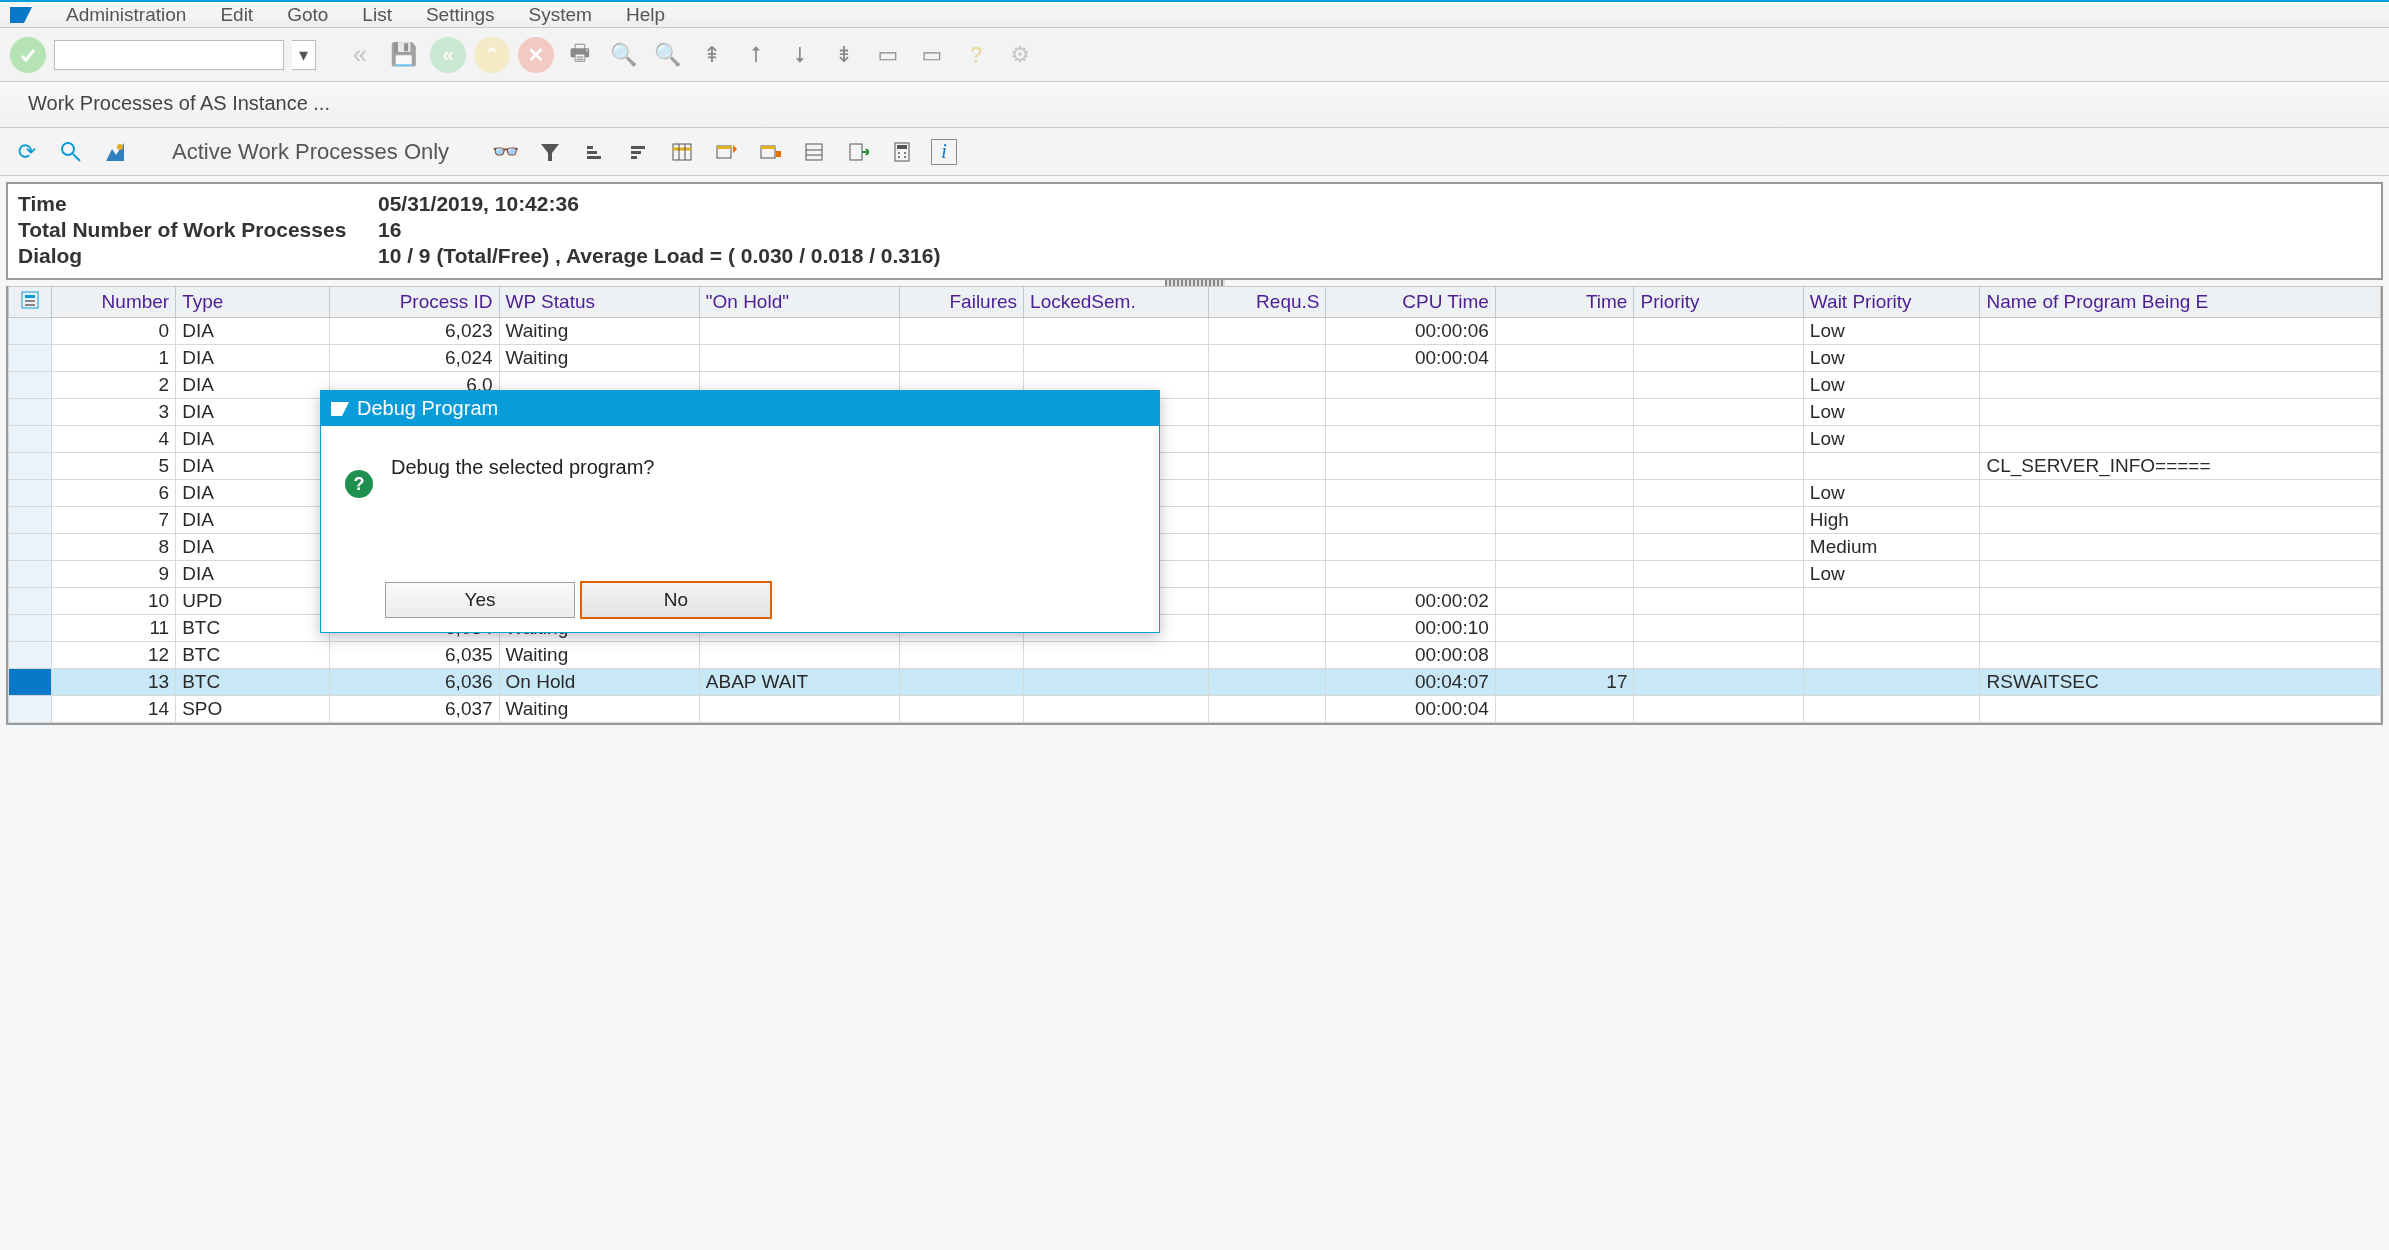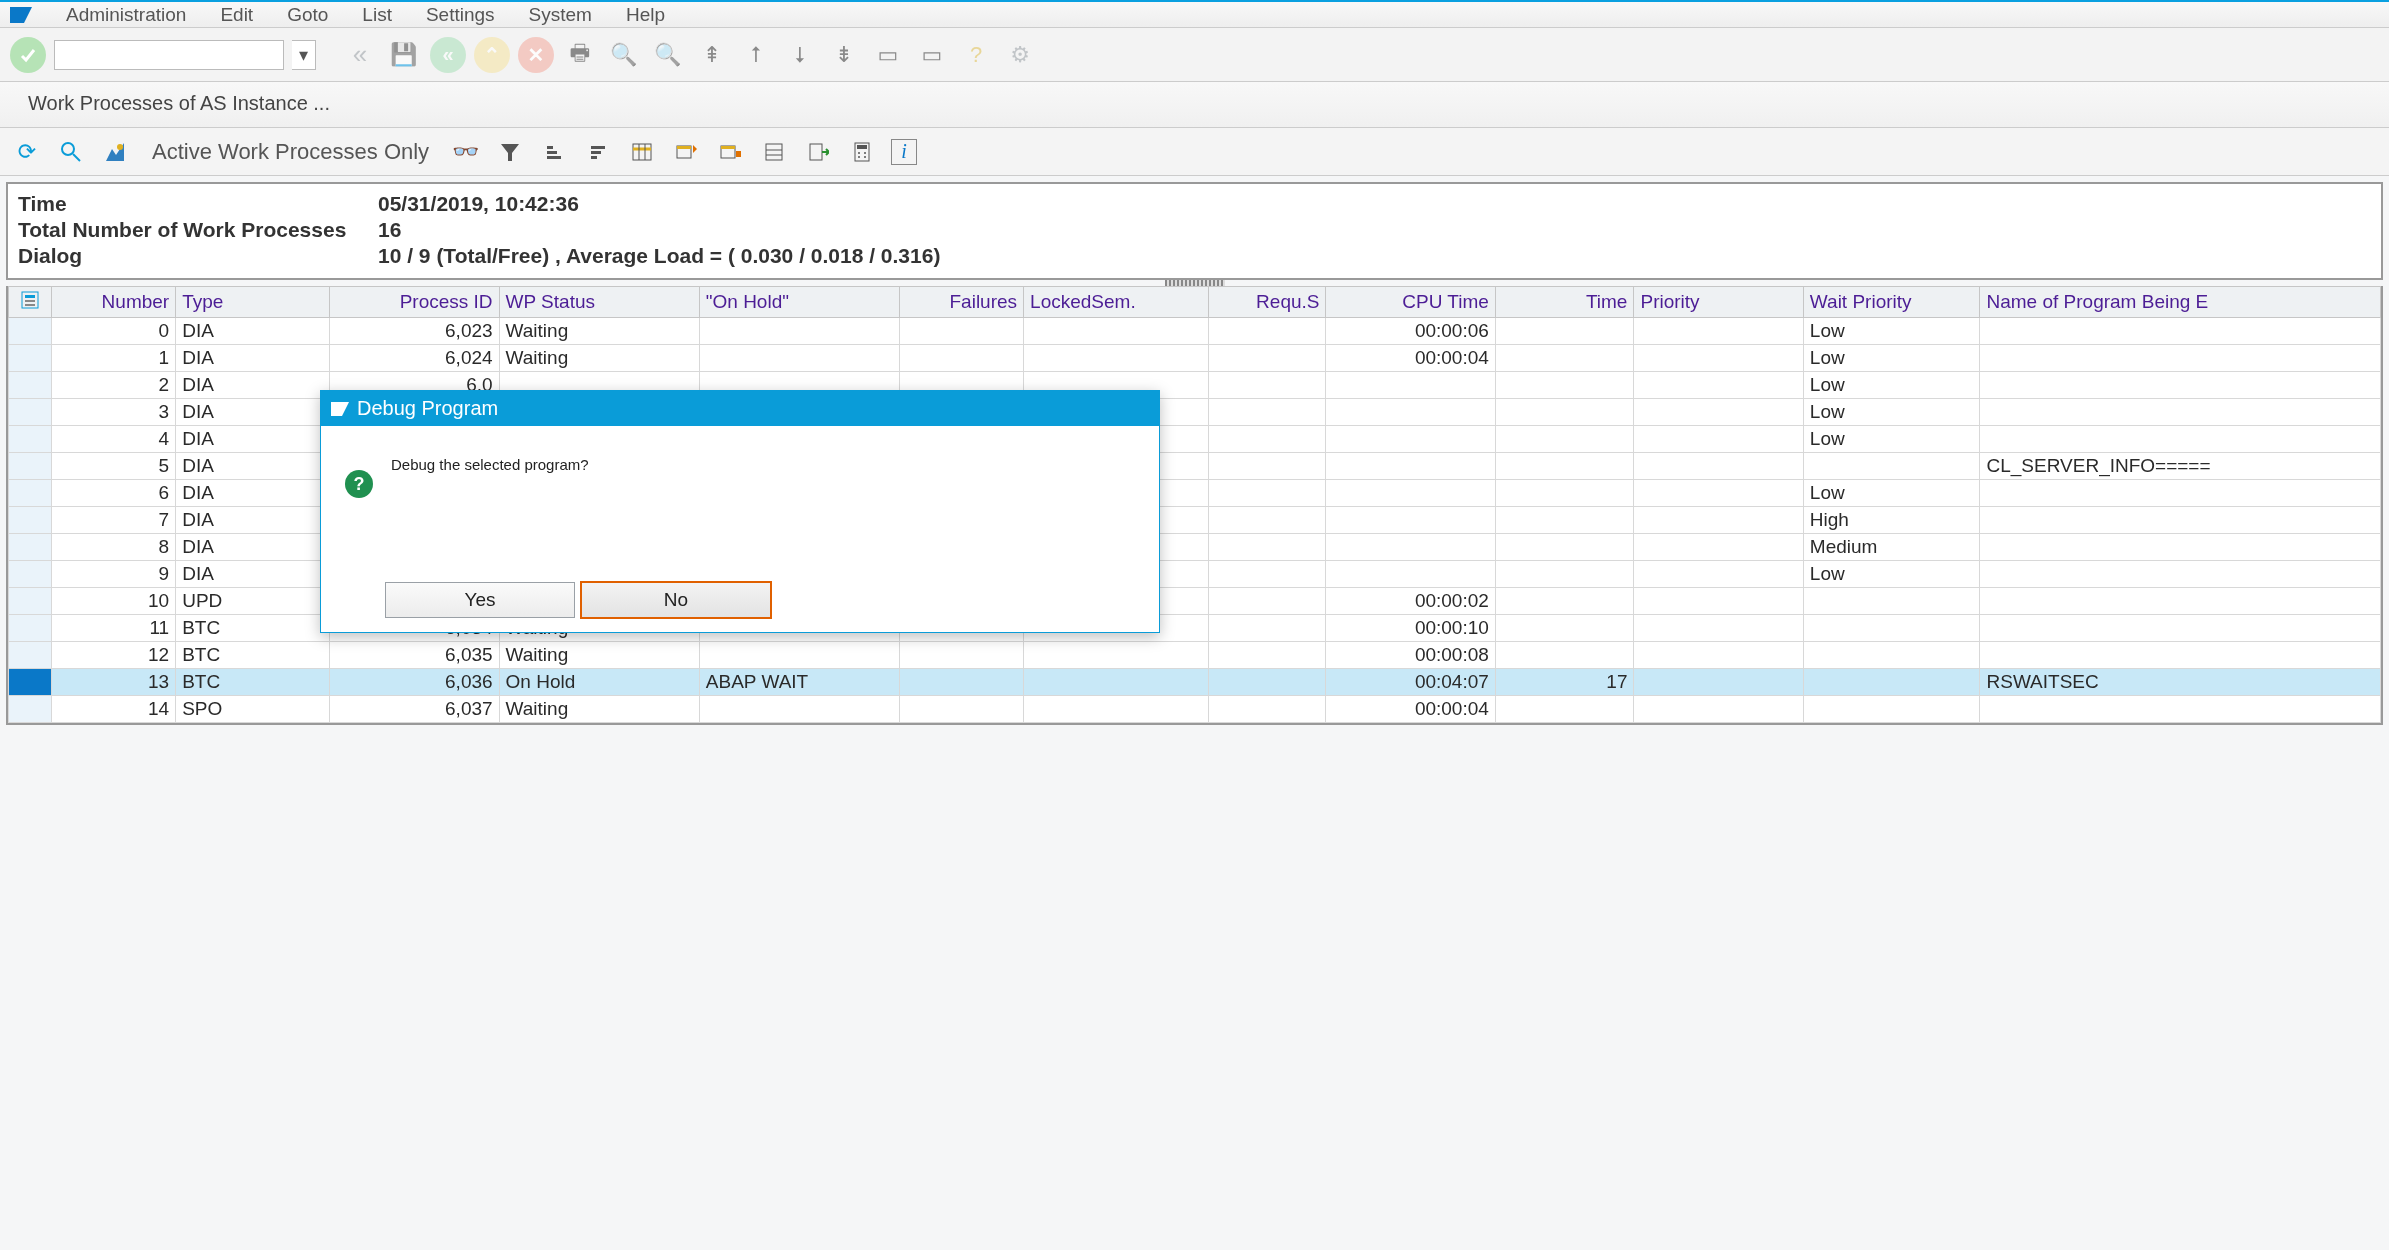--- a/index.html
+++ b/index.html
@@ -89,21 +89,21 @@
     padding: 0 12px;
     background: #f4f4f4;
     border-bottom: 1px solid #ccc;
     gap: 14px;
   }
   .app-toolbar .tbicon {
     width: 30px; height: 30px; display:flex; align-items:center; justify-content:center;
     color: #555; font-size: 22px; cursor: default;
   }
   .app-toolbar .active-label {
-    font-size: 22px; color: #555; margin: 0 8px;
+    font-size: 22px; color: #555; margin: 0 28px;
   }
 
   
   .info-panel {
     background: #fff;
     border: 2px solid #999;
     border-top: 2px solid #999;
     margin: 6px 6px 0 6px;
     padding: 8px 10px;
     font-size: 21px;
@@ -176,21 +176,21 @@
   .dialog .dlg-body {
     display: flex; padding: 24px 24px 12px 24px; gap: 18px; align-items: flex-start;
     min-height: 150px;
   }
   .dialog .qmark {
     width: 28px; height: 28px; border-radius: 50%; background: #209050;
     color: #fff; font-weight: bold; display:flex; align-items:center; justify-content:center;
     margin-top: 20px;
     font-size: 18px;
   }
-  .dialog .msg { font-size: 15px; color: #222; margin-top: 6px; text-align: center; }
+  .dialog .msg { font-size: 20px; color: #222; margin-top: 6px; text-align: center; }
   .dialog .dlg-buttons {
     display: flex; gap: 6px; padding: 6px 24px 14px 64px;
   }
   .dialog .dlg-btn {
     width: 190px; height: 36px; border: 1px solid #9aa0a6;
     background: linear-gradient(#fafafa,#ececec);
     font-size: 19px; color: #222;
     display:flex; align-items:center; justify-content:center;
     cursor: pointer;
   }

